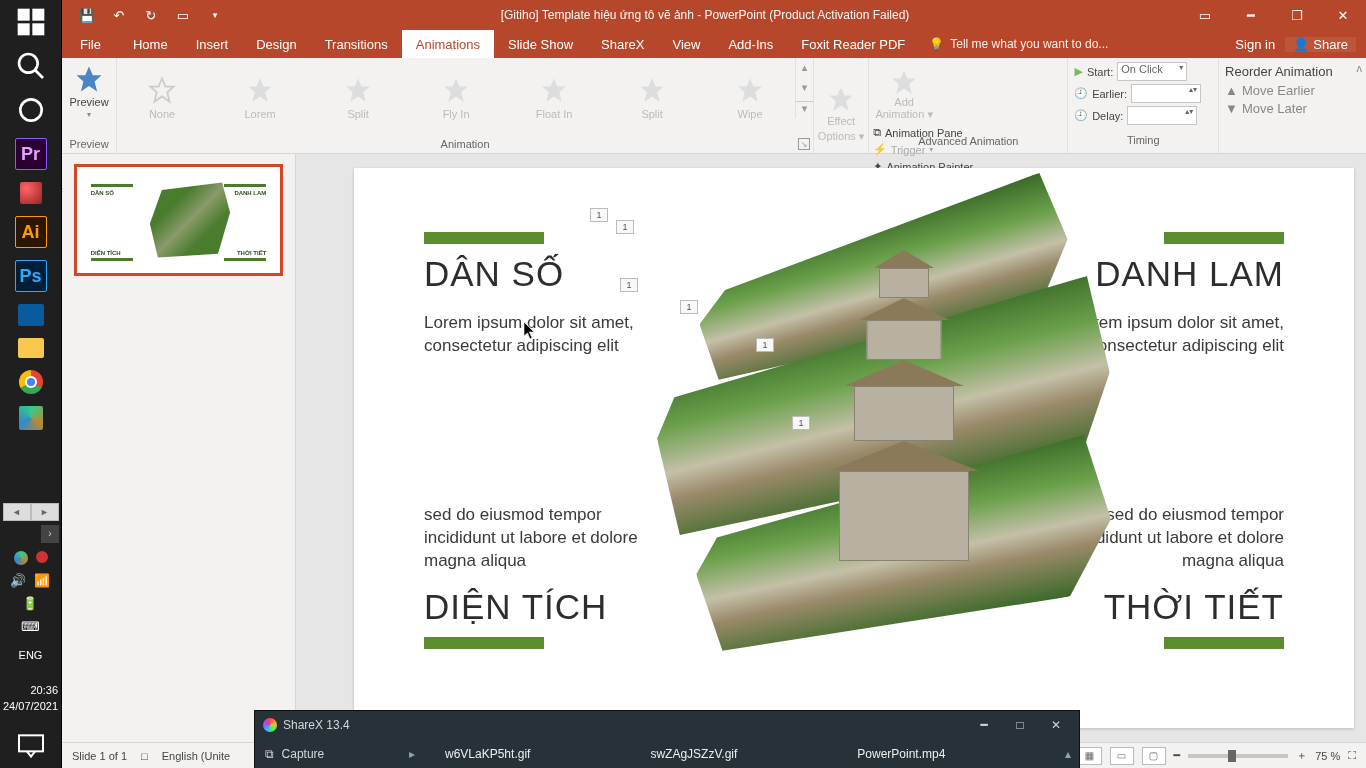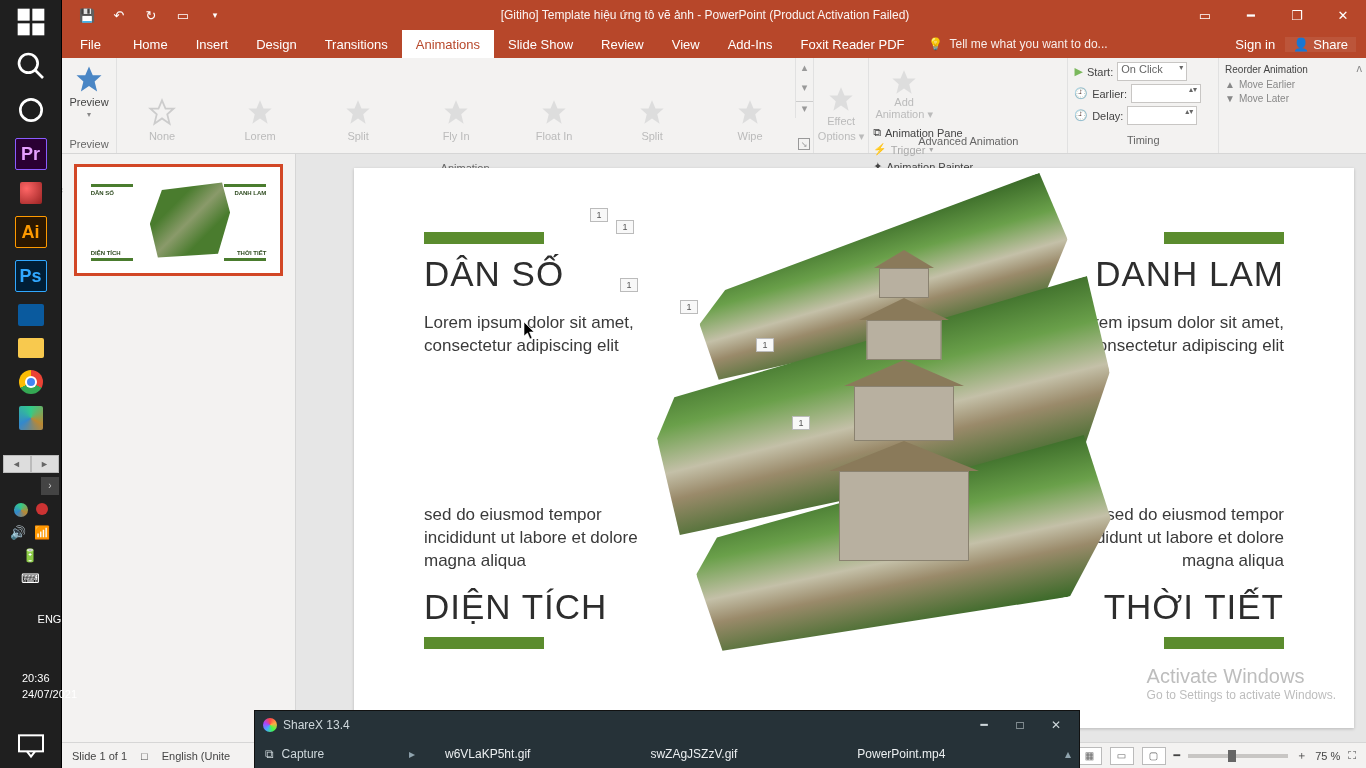--- a/index.html
+++ b/index.html
@@ -1,21 +1,21 @@
 <!DOCTYPE html>
 <html><head>
 <meta charset="utf-8">
 <style>
 * { margin: 0; padding: 0; box-sizing: border-box; font-family: "Segoe UI", sans-serif; }
 body { background: #fff; overflow: hidden; width: 1366px; height: 768px; position: relative; }
 
 
 .win-taskbar { position: absolute; left: 0; top: 0; width: 62px; height: 768px; background: #1f1f1f; display: flex; flex-direction: column; align-items: center; color: #fff; font-size: 11px; z-index: 100; border-right: 1px solid #000;}
 .win-taskbar .wico { width: 32px; height: 32px; margin: 6px 0; display: flex; align-items: center; justify-content: center; border-radius: 2px; font-size: 18px; }
-.win-taskbar .clock { text-align: left; line-height: 1.4; margin: 22px 0; padding-left: 38px; }
+.win-taskbar .clock { text-align: right; line-height: 1.4; margin: 10px 0; }
 .win-taskbar .tray-row { display:flex; gap:8px; margin:4px 0;}
 .win-taskbar .tray-row span{font-size:13px;}
 .pr { background:#2a0033; color:#e6a0ff; font-size:11px; font-weight:bold; border:1px solid #8a5cff;}
 .ai { background:#2b1700; color:#ff9a00; font-size:11px; font-weight:bold; border:1px solid #ff9a00;}
 .ps { background:#001e36; color:#31a8ff; font-size:11px; font-weight:bold; border:1px solid #31a8ff;}
 .circ { border-radius:50%; }
 .green-circ { background: conic-gradient(#3c8, #b83, #38c, #3c8); }
 .red-dot { background:#c33; width:12px; height:12px;}
 
 
@@ -39,34 +39,34 @@
 .tabs .share{ display:flex; align-items:center; gap:4px; background:rgba(255,255,255,.08); padding:0 8px;}
 
 
 .ribbon { height: 96px; background:#f3f2f1; border-bottom:1px solid #d6d6d6; display:flex; font-size:11px; color:#444;}
 .group { border-right:1px solid #e1e1e1; display:flex; flex-direction:column; position:relative;}
 .group-label{ text-align:center; font-size:11px; color:#666; padding-bottom:3px; margin-top:auto;}
 .preview-grp{ width:58px; align-items:center; padding-top:6px;}
 .preview-grp .big{ display:flex; flex-direction:column; align-items:center; gap:2px;}
 .preview-grp svg{ width:30px;height:30px;}
 .anim-gallery{ flex:0 0 595px; display:flex; flex-direction:column;}
-.gallery-row{ display:flex; gap:20px; padding:8px 6px 0 6px; height:72px; align-items:flex-start;margin-top:32px;}
+.gallery-row{ display:flex; gap:20px; padding:8px 6px 0 6px; height:72px; align-items:center;}
 .gal-item{ width:78px; display:flex; flex-direction:column; align-items:center; color:#bbb; gap:4px;}
 .gal-item svg{width:28px;height:28px;}
 .gal-spin{ width:18px; display:flex; flex-direction:column; border-left:1px solid #e1e1e1; height:60px; justify-content:space-around; align-items:center; color:#999;}
 .eff-opts{ width:58px; align-items:center; justify-content:center; color:#bbb; padding-top:16px;}
 .eff-opts .stack{display:flex;flex-direction:column;align-items:center;gap:2px;font-size:11px;line-height:1.1;}
 .adv-anim{ width:210px; display:flex;}
 .adv-anim .addanim{ width:70px; display:flex; flex-direction:column; align-items:center; padding-top:10px; color:#bbb; font-size:11px; line-height:1.1; text-align:center;}
 .adv-anim .list{ display:flex; flex-direction:column; gap:4px; padding:6px 4px; font-size:11px; color:#444;}
 .adv-anim .list .row{display:flex; align-items:center; gap:4px;}
 .timing{ width:158px; padding:4px 6px;}
 .timing .trow{display:flex; align-items:center; gap:4px; font-size:11px; margin-bottom:3px;}
 .timing .tinput{ border:1px solid #c8c6c4; height:19px; width:70px; background:#fff; font-size:11px; padding:0 3px; color:#666;}
-.reorder{ width:140px; padding:6px; font-size:10px;}
+.reorder{ width:140px; padding:6px; font-size:13px;}
 .reorder .hdr{color:#444; margin-bottom:4px;}
 .reorder .row{display:flex;align-items:center;gap:4px;color:#888; margin-bottom:3px;}
 
 .dlexp{position:absolute; right:3px; bottom:3px; width:12px;height:12px;border:1px solid #999; font-size:8px; display:flex;align-items:center;justify-content:center;color:#999;}
 
 
 .workspace{ flex:1; display:flex; background:#e6e6e6; min-height:0;}
 .thumb-pane{ width:234px; background:#f3f2f1; border-right:1px solid #d6d6d6; padding:10px 12px;}
 .thumb{ border:3px solid #d24726; background:#fff; height:112px; position:relative;}
 .thumb .num{ position:absolute; left:-22px; top:0; font-size:12px; color:#d24726;}
@@ -213,21 +213,21 @@
   </div>
 
   <div class="tabs">
     <div class="tab file">File</div>
     <div class="tab">Home</div>
     <div class="tab">Insert</div>
     <div class="tab">Design</div>
     <div class="tab">Transitions</div>
     <div class="tab active">Animations</div>
     <div class="tab">Slide Show</div>
-    <div class="tab">Review</div>
+    <div class="tab">ShareX</div>
     <div class="tab">View</div>
     <div class="tab">Add-Ins</div>
     <div class="tab">Foxit Reader PDF</div>
     <div class="tellme">
       <span>💡</span>
       <span>Tell me what you want to do...</span>
     </div>
     <div class="right">
       <div>Sign in</div>
       <div class="share">
@@ -439,24 +439,20 @@
         </div>
 
         <div class="anim-tag" style="left:236px;top:40px;">1</div>
         <div class="anim-tag" style="left:262px;top:52px;">1</div>
         <div class="anim-tag" style="left:266px;top:110px;">1</div>
         <div class="anim-tag" style="left:326px;top:132px;">1</div>
         <div class="anim-tag" style="left:402px;top:170px;">1</div>
         <div class="anim-tag" style="left:438px;top:248px;">1</div>
       </div>
 
-      <div class="watermark">
-        <div>Activate Windows</div>
-        <div class="sub">Go to Settings to activate Windows.</div>
-      </div>
     </div>
   </div>
 
   <div class="statusbar">
     <span>Slide 1 of 1</span>
     <span>□</span>
     <span>English (Unite</span>
     <div class="right">
       <span>≡</span>
       <span>💬</span>

